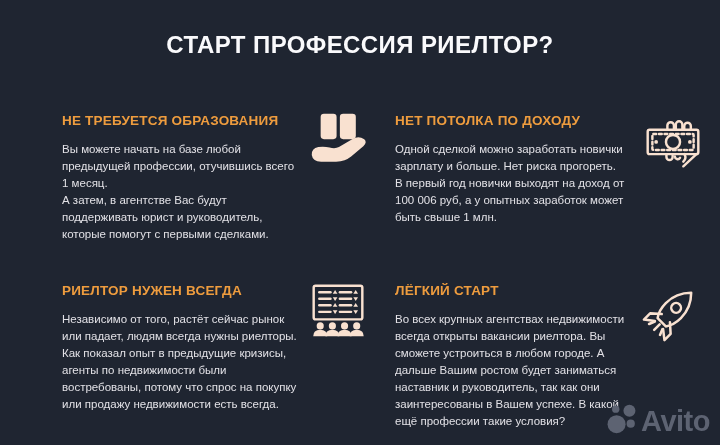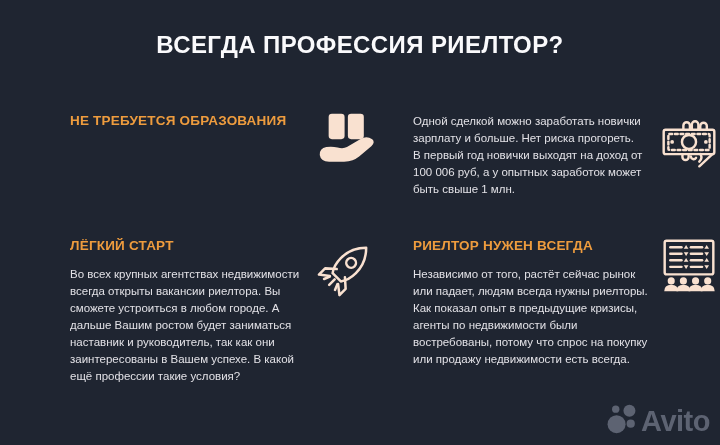--- a/index.html
+++ b/index.html
@@ -19,95 +19,78 @@
   }
   .title{
     margin:0;padding:31px 0 0;text-align:center;
     color:var(--title-text);font-size:24px;font-weight:bold;letter-spacing:.4px;
   }
   .grid{
     display:grid;grid-template-columns:1fr 1fr;
     column-gap:27px;row-gap:40px;
     margin:54px 30px 0 62px;
   }
-  .card{display:flex;align-items:flex-start;gap:8px;margin-left:8px;}
+  .card{display:flex;justify-content:space-between;align-items:flex-start;gap:8px;}
   .txt{width:238px;}
   .heading{
     margin:0 0 13px;color:var(--accent);
     font-size:13.5px;font-weight:bold;letter-spacing:.2px;
   }
   .txt p{margin:0;color:var(--body-text);font-size:11.5px;line-height:17px;}
   .icon{flex:0 0 auto;margin-top:-2px;}
   .icon svg{display:block;}
   .stroke-ic{stroke:var(--peach);fill:none;stroke-width:2.6;stroke-linecap:round;stroke-linejoin:round;}
   .fill-ic{fill:var(--peach);stroke:none;}
   .brand{position:absolute;right:10px;bottom:4px;display:flex;align-items:center;}
   .brand-text{color:var(--brand-gray);font-size:29px;font-weight:bold;letter-spacing:-.5px;line-height:1;}
 </style>
 </head>
 <body>
 
 <div>
 
-  <h1 class="title">ВСЕГДА ПРОФЕССИЯ РИЕЛТОР?</h1>
+  <h1 class="title">СТАРТ ПРОФЕССИЯ РИЕЛТОР?</h1>
 
   <div class="grid">
 
     <section class="card">
       <div class="txt">
         <h2 class="heading">НЕ ТРЕБУЕТСЯ ОБРАЗОВАНИЯ</h2>
+        <p>Вы можете начать на базе любой предыдущей профессии, отучившись всего 1 месяц.</p>
+        <p>А затем, в агентстве Вас будут поддерживать юрист и руководитель, которые помогут с первыми сделками.</p>
       </div>
       <div class="icon">
         <svg width="60" height="60" viewBox="0 0 64 64">
           <rect class="fill-ic" x="13.5" y="3" width="17" height="27" rx="3.5"></rect>
           <rect class="fill-ic" x="34" y="3" width="17" height="27" rx="3.5"></rect>
           <path class="fill-ic" d="M60 30 Q63.5 33 59 37.5 L46 48.5 Q40 53.5 30 54 L14 54 Q5 54 4 47 Q3.5 40 11 38.5 Q17 37.5 23 39 Q29 40.5 33 38.5 L48 29.5 Q54 26 60 30 Z"></path>
         </svg>
       </div>
     </section>
 
     <section class="card">
       <div class="txt">
+        <h2 class="heading">НЕТ ПОТОЛКА ПО ДОХОДУ</h2>
         <p>Одной сделкой можно заработать новички зарплату и больше. Нет риска прогореть.</p>
         <p>В первый год новички выходят на доход от 100 006 руб, а у опытных заработок может быть свыше 1 млн.</p>
       </div>
       <div class="icon">
         <svg width="60" height="60" viewBox="0 0 64 64">
           <path class="stroke-ic" d="M26 20 v-4.5 a3.5 3.5 0 0 1 7 0 V20"></path>
           <path class="stroke-ic" d="M35 20 v-5.5 a3.5 3.5 0 0 1 7 0 V20"></path>
           <path class="stroke-ic" d="M44 20 v-4 a3.5 3.5 0 0 1 7 0 V20"></path>
           <rect class="stroke-ic" x="5" y="20" width="54" height="26" rx="2"></rect>
           <rect class="stroke-ic" x="10" y="24.5" width="44" height="17" rx="1" stroke-width="1.5" stroke-dasharray="3 3"></rect>
           <circle class="stroke-ic" cx="32" cy="33" r="7.5" stroke-width="2.2"></circle>
           <circle class="fill-ic" cx="14" cy="33" r="2"></circle>
           <circle class="fill-ic" cx="50" cy="33" r="2"></circle>
           <path class="stroke-ic" d="M57 46 L43 59"></path>
           <path class="stroke-ic" d="M44 46 q3 4 -1 8"></path>
           <path class="stroke-ic" d="M25 46 v3 a3.3 3.3 0 0 0 6.6 0 v-1.5"></path>
           <path class="stroke-ic" d="M34 48.5 a3 3 0 0 0 5.5 1.5"></path>
-        </svg>
-      </div>
-    </section>
-
-    <section class="card">
-      <div class="txt">
-        <h2 class="heading">ЛЁГКИЙ СТАРТ</h2>
-        <p>Во всех крупных агентствах недвижимости всегда открыты вакансии риелтора. Вы сможете устроиться в любом городе. А дальше Вашим ростом будет заниматься наставник и руководитель, так как они заинтересованы в Вашем успехе. В какой ещё профессии такие условия?</p>
-      </div>
-      <div class="icon">
-        <svg width="62" height="62" viewBox="0 0 64 64">
-          <g transform="rotate(45 32 32)">
-            <path class="stroke-ic" d="M32 4 c8 8 11 17 11 26 c0 7 -2 13 -5 17 h-12 c-3 -4 -5 -10 -5 -17 c0 -9 3 -18 11 -26 z"></path>
-            <circle class="stroke-ic" cx="32" cy="26" r="5" stroke-width="2.3"></circle>
-            <path class="stroke-ic" d="M26 41 l-9 8 v9 l9 -7"></path>
-            <path class="stroke-ic" d="M38 41 l9 8 v9 l-9 -7"></path>
-            <path class="stroke-ic" d="M32 50 v8"></path>
-            <path class="stroke-ic" d="M26.5 51.5 l-2.5 6"></path>
-            <path class="stroke-ic" d="M37.5 51.5 l2.5 6"></path>
-          </g>
         </svg>
       </div>
     </section>
 
     <section class="card">
       <div class="txt">
         <h2 class="heading">РИЕЛТОР НУЖЕН ВСЕГДА</h2>
         <p>Независимо от того, растёт сейчас рынок или падает, людям всегда нужны риелторы. Как показал опыт в предыдущие кризисы, агенты по недвижимости были востребованы, потому что спрос на покупку или продажу недвижимости есть всегда.</p>
       </div>
       <div class="icon">
@@ -140,20 +123,40 @@
               <path d="M18.5 59 q0 -7 7.5 -7 q7.5 0 7.5 7 z"></path>
             <circle cx="39" cy="48" r="3.8"></circle>
               <path d="M31.5 59 q0 -7 7.5 -7 q7.5 0 7.5 7 z"></path>
             <circle cx="52" cy="48" r="3.8"></circle>
               <path d="M44.5 59 q0 -7 7.5 -7 q7.5 0 7.5 7 z"></path>
           </g>
         </svg>
       </div>
     </section>
 
+    <section class="card">
+      <div class="txt">
+        <h2 class="heading">ЛЁГКИЙ СТАРТ</h2>
+        <p>Во всех крупных агентствах недвижимости всегда открыты вакансии риелтора. Вы сможете устроиться в любом городе. А дальше Вашим ростом будет заниматься наставник и руководитель, так как они заинтересованы в Вашем успехе. В какой ещё профессии такие условия?</p>
+      </div>
+      <div class="icon">
+        <svg width="62" height="62" viewBox="0 0 64 64">
+          <g transform="rotate(45 32 32)">
+            <path class="stroke-ic" d="M32 4 c8 8 11 17 11 26 c0 7 -2 13 -5 17 h-12 c-3 -4 -5 -10 -5 -17 c0 -9 3 -18 11 -26 z"></path>
+            <circle class="stroke-ic" cx="32" cy="26" r="5" stroke-width="2.3"></circle>
+            <path class="stroke-ic" d="M26 41 l-9 8 v9 l9 -7"></path>
+            <path class="stroke-ic" d="M38 41 l9 8 v9 l-9 -7"></path>
+            <path class="stroke-ic" d="M32 50 v8"></path>
+            <path class="stroke-ic" d="M26.5 51.5 l-2.5 6"></path>
+            <path class="stroke-ic" d="M37.5 51.5 l2.5 6"></path>
+          </g>
+        </svg>
+      </div>
+    </section>
+
   </div>
 
   <div class="brand">
     <span>
       <svg width="36" height="36" viewBox="0 0 42 42">
         <g fill="#5d6372">
           <circle cx="12.5" cy="9.5" r="4.3"></circle>
           <circle cx="28.5" cy="11.5" r="7"></circle>
           <circle cx="13.5" cy="27" r="10.5"></circle>
           <circle cx="30" cy="26.5" r="4.8"></circle>

